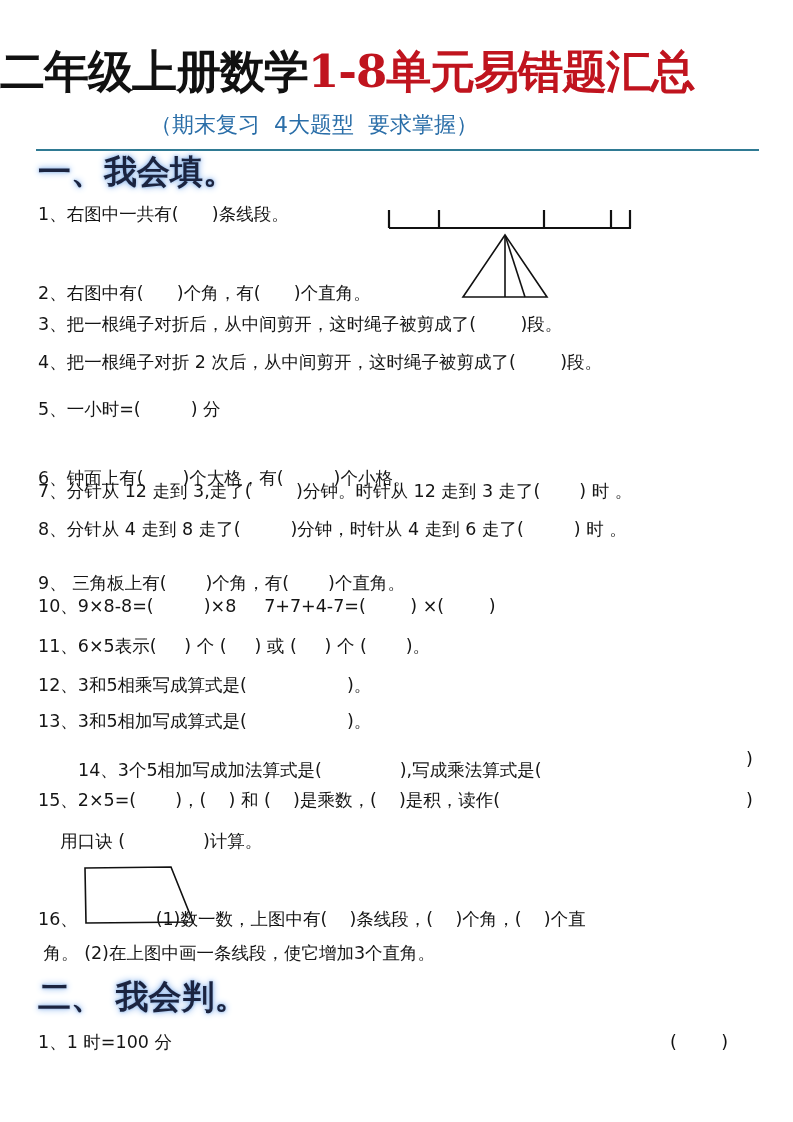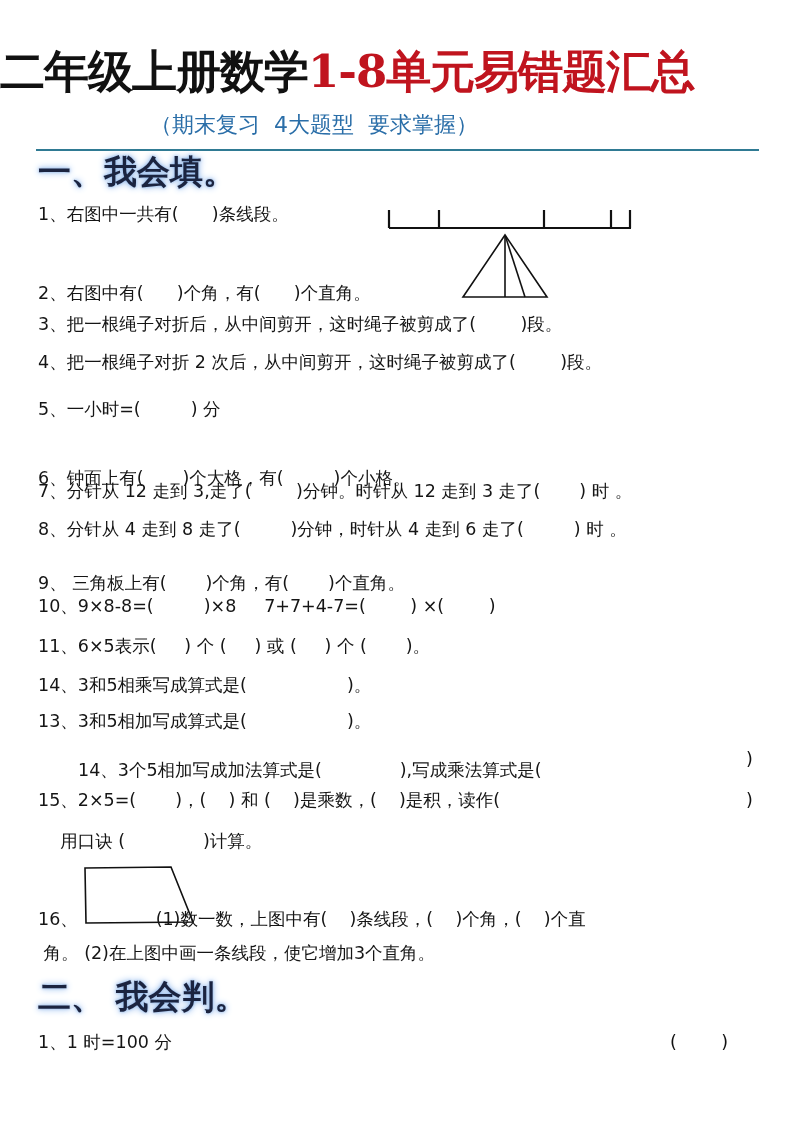--- a/index.html
+++ b/index.html
@@ -74,21 +74,21 @@
 <div class="q" style="top:281px;">2、右图中有(      )个角，有(      )个直角。</div>
 <div class="q" style="top:312px;">3、把一根绳子对折后，从中间剪开，这时绳子被剪成了(        )段。</div>
 <div class="q" style="top:350px;">4、把一根绳子对折 2 次后，从中间剪开，这时绳子被剪成了(        )段。</div>
 <div class="q" style="top:397px;">5、一小时=(         ) 分</div>
 <div class="q" style="top:442px;margin-top:24px;">6、钟面上有(       )个大格，有(         )个小格。</div>
 <div class="q" style="top:479px;">7、分针从 12 走到 3,走了(        )分钟。时针从 12 走到 3 走了(       ) 时 。</div>
 <div class="q" style="top:517px;">8、分针从 4 走到 8 走了(         )分钟，时针从 4 走到 6 走了(         ) 时 。</div>
 <div class="q" style="top:554px;margin-top:17px;">9、 三角板上有(       )个角，有(       )个直角。</div>
 <div class="q" style="top:594px;">10、9×8-8=(         )×8     7+7+4-7=(        ) ×(        )</div>
 <div class="q" style="top:634px;">11、6×5表示(     ) 个 (     ) 或 (     ) 个 (       )。</div>
-<div class="q" style="top:673px;">14、3和5相乘写成算式是(                  )。</div>
+<div class="q" style="top:673px;">12、3和5相乘写成算式是(                  )。</div>
 <div class="q" style="top:709px;">13、3和5相加写成算式是(                  )。</div>
 <div class="q" style="top:758px;margin-left:40px;">14、3个5相加写成加法算式是(              ),写成乘法算式是(</div>
 <div class="q-right" style="top:747px;left:746px;">)</div>
 <div class="q" style="top:788px;">15、2×5=(       )，(    ) 和 (    )是乘数，(    )是积，读作(</div>
 <div class="q-right" style="top:788px;left:746px;">)</div>
 <div class="q" style="top:829px;text-align:center;">    用口诀 (              )计算。</div>
 
 <svg style="left:0;top:0;" width="793" height="940">
   <polygon points="85,868 171,867 193,922 86,923" stroke="#111" stroke-width="1.6" fill="none"></polygon>
 </svg>

